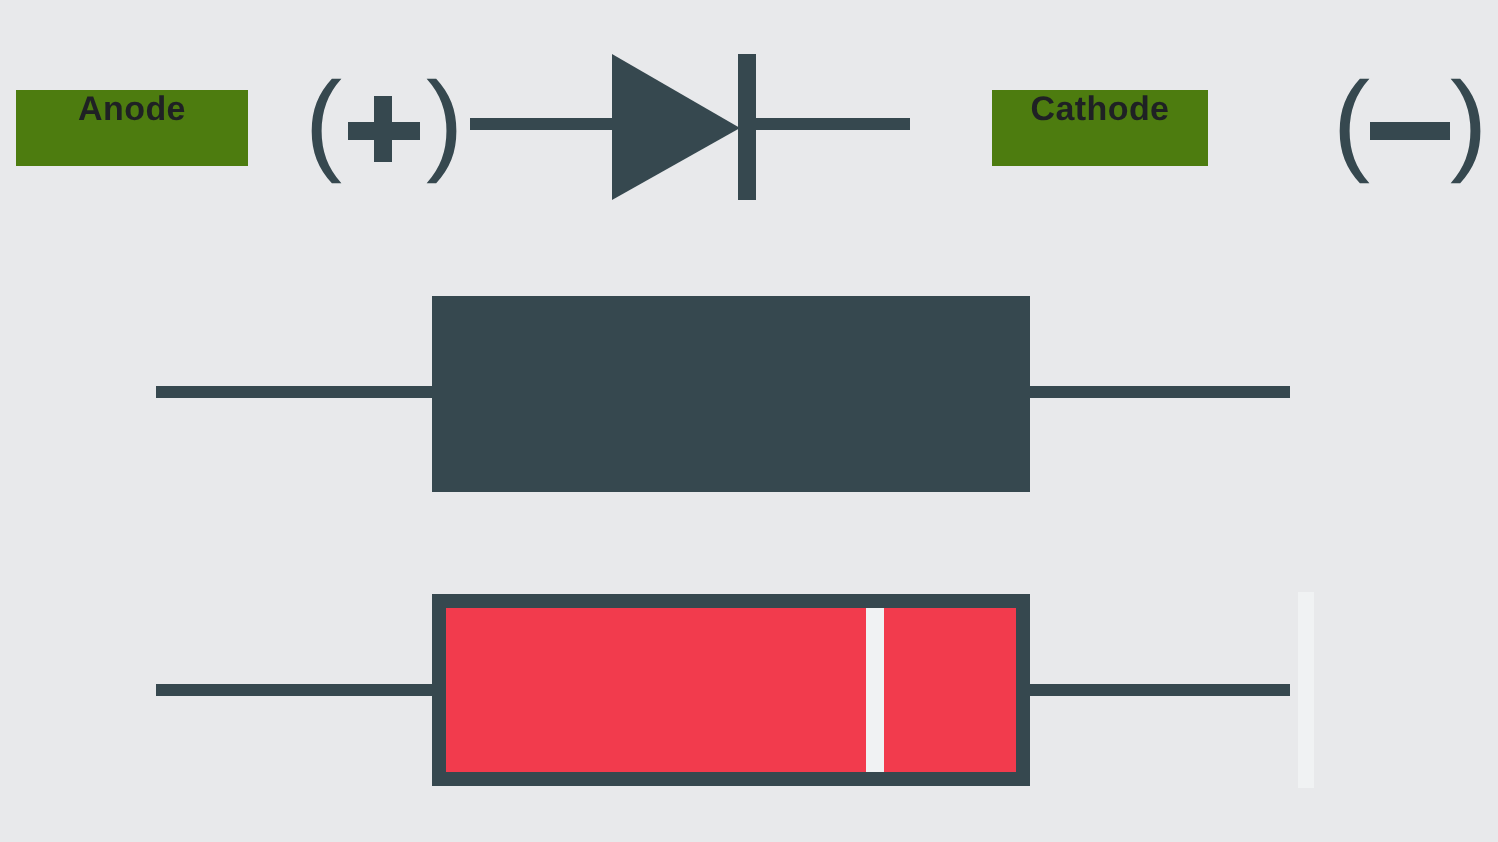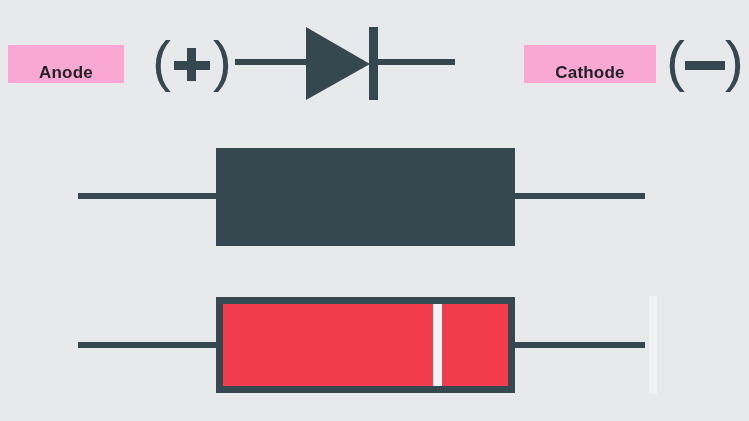--- a/index.html
+++ b/index.html
@@ -18,31 +18,31 @@
     position: relative;
     width: 749px;
     height: 421px;
     background: #e8e9eb;
   }
 
   
 
   .tag {
     position: absolute;
-    background: #f9a8d4;
+    background: #4d7c0f;
     color: #1f2124;
     font-size: 17px;
     font-weight: 700;
     letter-spacing: .2px;
     display: flex;
-    align-items: flex-end;
+    align-items: flex-start;
     justify-content: center;
   }
   #tag-anode   { left: 8px;   top: 45px; width: 116px; height: 38px; }
-  #tag-cathode { left: 524px; top: 45px; width: 132px; height: 38px; }
+  #tag-cathode { left: 496px; top: 45px; width: 108px; height: 38px; }
 
   .polarity {
     position: absolute;
     color: #36484f;
     display: flex;
     align-items: center;
     justify-content: center;
   }
   .paren {
     font-size: 56px;

